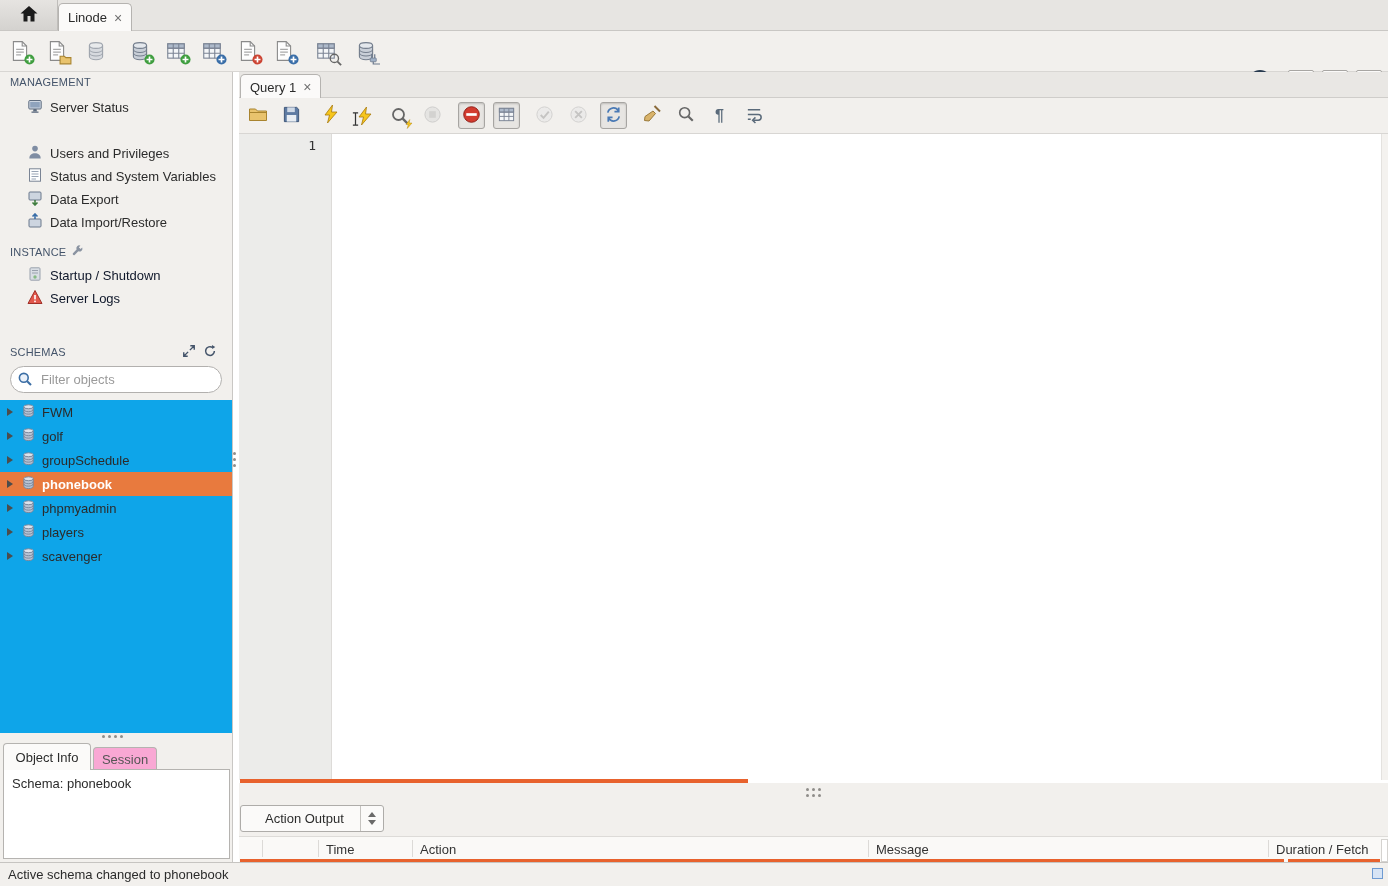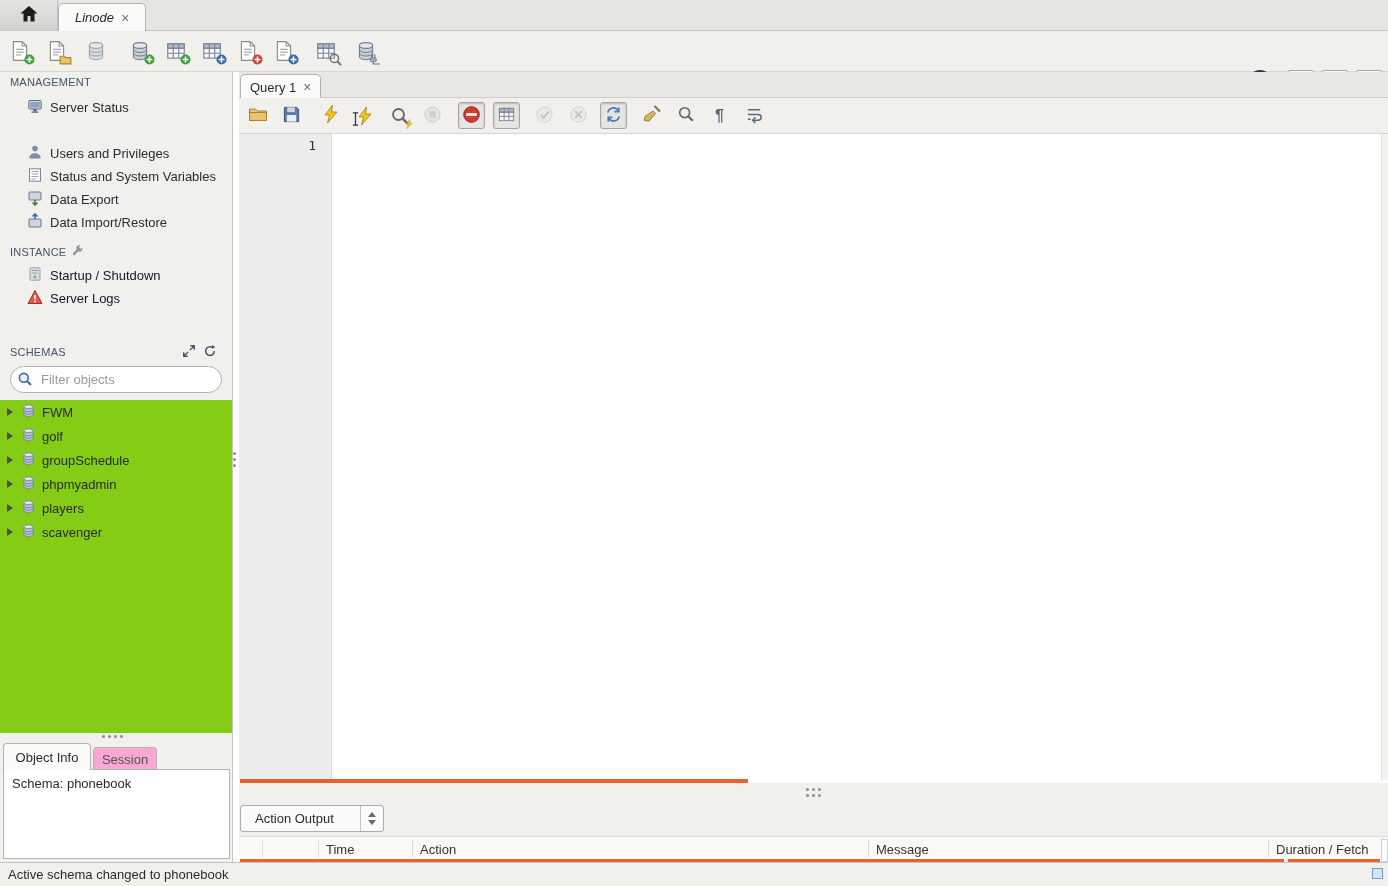--- a/index.html
+++ b/index.html
@@ -1,21 +1,21 @@
 <!DOCTYPE html>
 <html><head>
 <meta charset="utf-8">
 <style>
   html,body{margin:0;padding:0;background:#ffffff;}
   .app{position:relative;width:1388px;height:886px;background:#ffffff;font-family:"Liberation Sans",sans-serif;font-size:13px;color:#2b2b2b;overflow:hidden;}
 
   
   .tabbar{position:absolute;left:0;top:0;width:100%;height:31px;background:#e7e5e2;border-bottom:1px solid #c9c7c4;box-sizing:border-box;}
   .home-tab{position:absolute;left:0;top:0;width:57px;height:30px;background:linear-gradient(#e6e4e1,#d4d2cf);border-right:1px solid #bfbdba;display:flex;align-items:center;justify-content:center;}
-  .conn-tab{position:absolute;left:58px;top:3px;height:28px;padding:0 16px;display:flex;align-items:center;gap:7px;background:#fbfaf9;border:1px solid #b5b3b0;border-bottom:none;border-radius:5px 5px 0 0;box-sizing:border-box;font-style:italic;}
+  .conn-tab{position:absolute;left:58px;top:3px;height:28px;padding:0 9px;display:flex;align-items:center;gap:7px;background:#fbfaf9;border:1px solid #b5b3b0;border-bottom:none;border-radius:5px 5px 0 0;box-sizing:border-box;}
   .xbtn{color:#6f6f6f;font-size:14px;line-height:1;}
 
   
   .toolbar{position:absolute;left:0;top:31px;width:100%;height:41px;background:#f2f0ed;border-bottom:1px solid #d8d6d3;box-sizing:border-box;}
   .tico{position:absolute;top:6px;width:28px;height:28px;display:flex;align-items:center;justify-content:center;border-radius:3px;}
   .cmp{position:relative;width:22px;height:22px;}
   .cmp svg.base{width:22px;height:22px;display:block;}
   .cmp svg.ovl{position:absolute;right:-4px;bottom:-3px;width:11px;height:11px;}
   .cmp svg.ovl-big{position:absolute;right:-6px;bottom:-5px;width:15px;height:15px;}
   .ptog{position:absolute;top:39px;width:26px;height:22px;border:1px solid #a8a6a3;background:#fbfaf9;border-radius:2px;box-sizing:border-box;}
@@ -26,21 +26,21 @@
   .sidebar{position:absolute;left:0;top:72px;width:233px;height:790px;background:#f2f0ed;border-right:1px solid #c9c7c4;box-sizing:border-box;}
   .schead{position:absolute;left:10px;font-weight:normal;font-size:11px;color:#44546a;letter-spacing:.2px;display:flex;align-items:center;gap:5px;}
   .sitem{position:absolute;left:0;width:232px;height:23px;display:flex;align-items:center;padding-left:27px;gap:7px;box-sizing:border-box;}
   .sitem .lbl{white-space:nowrap;overflow:hidden;}
   .dim{color:#0f172a;}
   .dimic{opacity:.65;}
   .hico{position:absolute;top:272px;}
   .filter{position:absolute;left:10px;top:294px;width:212px;height:27px;box-sizing:border-box;border:1px solid #b2b0ae;border-radius:14px;background:#fff;padding:0 8px 0 30px;font-family:"Liberation Sans",sans-serif;font-size:13px;color:#333;outline:none;}
   .filter::placeholder{color:#9a9a9a;}
   .fmag{position:absolute;left:17px;top:299px;}
-  .slist{position:absolute;left:0;top:328px;width:232px;height:333px;background:#84cc16;overflow:hidden;}
+  .slist{position:absolute;left:0;top:328px;width:232px;height:333px;background:#0ea5e9;overflow:hidden;}
   .srow{height:24px;display:flex;align-items:center;padding-left:7px;gap:6px;box-sizing:border-box;}
   .tri{width:0;height:0;border-left:6px solid #4c4c4c;border-top:4px solid transparent;border-bottom:4px solid transparent;margin-right:2px;flex:0 0 auto;}
   .srow.sel{background:#e87a3e;}
   .srow.sel .slbl{color:#fff;font-weight:bold;}
   .itab{position:absolute;box-sizing:border-box;display:flex;align-items:center;justify-content:center;border:1px solid #b5b3b0;border-bottom:none;border-radius:4px 4px 0 0;}
   .itab.active{left:3px;top:671px;width:88px;height:27px;background:#fbfaf9;z-index:2;}
   .itab.inactive{left:93px;top:675px;width:64px;height:23px;background:#f9a8d4;color:#555;}
   .ipanel{position:absolute;left:3px;top:697px;width:227px;height:90px;background:#fff;border:1px solid #b5b3b0;box-sizing:border-box;padding:6px 8px;z-index:1;}
 
   
@@ -59,21 +59,21 @@
   .splitter{position:absolute;left:0;top:711px;width:100%;height:19px;background:#f2f0ed;display:flex;align-items:center;justify-content:center;}
   .dot{width:3px;height:3px;border-radius:50%;background:#8f8d8a;display:inline-block;}
   .dotgrid{display:grid;grid-template-columns:repeat(3,3px);gap:3px;}
   .dots-row{display:flex;gap:3px;}
   .dots-col{display:flex;flex-direction:column;gap:3px;}
   .hdots{position:absolute;left:102px;top:663px;}
   .vdots{position:absolute;left:233px;top:452px;z-index:3;}
 
   
   .output{position:absolute;left:0;top:730px;width:100%;height:60px;background:#f2f0ed;}
-  .osel{position:absolute;left:1px;top:3px;width:144px;height:27px;background:#fbfaf9;border:1px solid #aeaca9;border-radius:3px;box-sizing:border-box;display:flex;align-items:center;padding-left:14px;}
+  .osel{position:absolute;left:1px;top:3px;width:144px;height:27px;background:#fbfaf9;border:1px solid #aeaca9;border-radius:3px;box-sizing:border-box;display:flex;align-items:center;padding-left:24px;}
   .ospin{position:absolute;right:0;top:0;width:22px;height:100%;border-left:1px solid #c5c3c0;display:flex;flex-direction:column;align-items:center;justify-content:center;gap:3px;}
   .aru{width:0;height:0;border-left:4px solid transparent;border-right:4px solid transparent;border-bottom:5px solid #6a6a6a;}
   .ard{width:0;height:0;border-left:4px solid transparent;border-right:4px solid transparent;border-top:5px solid #6a6a6a;}
   .ohdr{position:absolute;left:0;top:34px;width:100%;height:26px;background:#faf9f7;border-top:1px solid #dddbd8;box-sizing:border-box;}
   .colsep{position:absolute;top:3px;bottom:5px;width:1px;background:#dcdad7;}
   .ocol{position:absolute;top:5px;font-size:13px;color:#333;white-space:nowrap;}
   .oline{position:absolute;height:3px;background:#e8622d;bottom:0;}
   .ocorner{position:absolute;right:0;top:2px;width:7px;height:23px;background:#fff;border:1px solid #d5d3d0;box-sizing:border-box;}
 
   
@@ -437,20 +437,27 @@
               <use href="#cyl-blue"></use>
             </svg></span>
           <span class="slbl">golf</span>
         </div>
       <div class="srow">
           <span class="tri"></span>
           <span><svg width="15" height="15">
               <use href="#cyl-blue"></use>
             </svg></span>
           <span class="slbl">groupSchedule</span>
+        </div>
+      <div class="srow sel">
+          <span class="tri"></span>
+          <span><svg width="15" height="15">
+              <use href="#cyl-blue"></use>
+            </svg></span>
+          <span class="slbl">phonebook</span>
         </div>
       <div class="srow">
           <span class="tri"></span>
           <span><svg width="15" height="15">
               <use href="#cyl-blue"></use>
             </svg></span>
           <span class="slbl">phpmyadmin</span>
         </div>
       <div class="srow">
           <span class="tri"></span>

